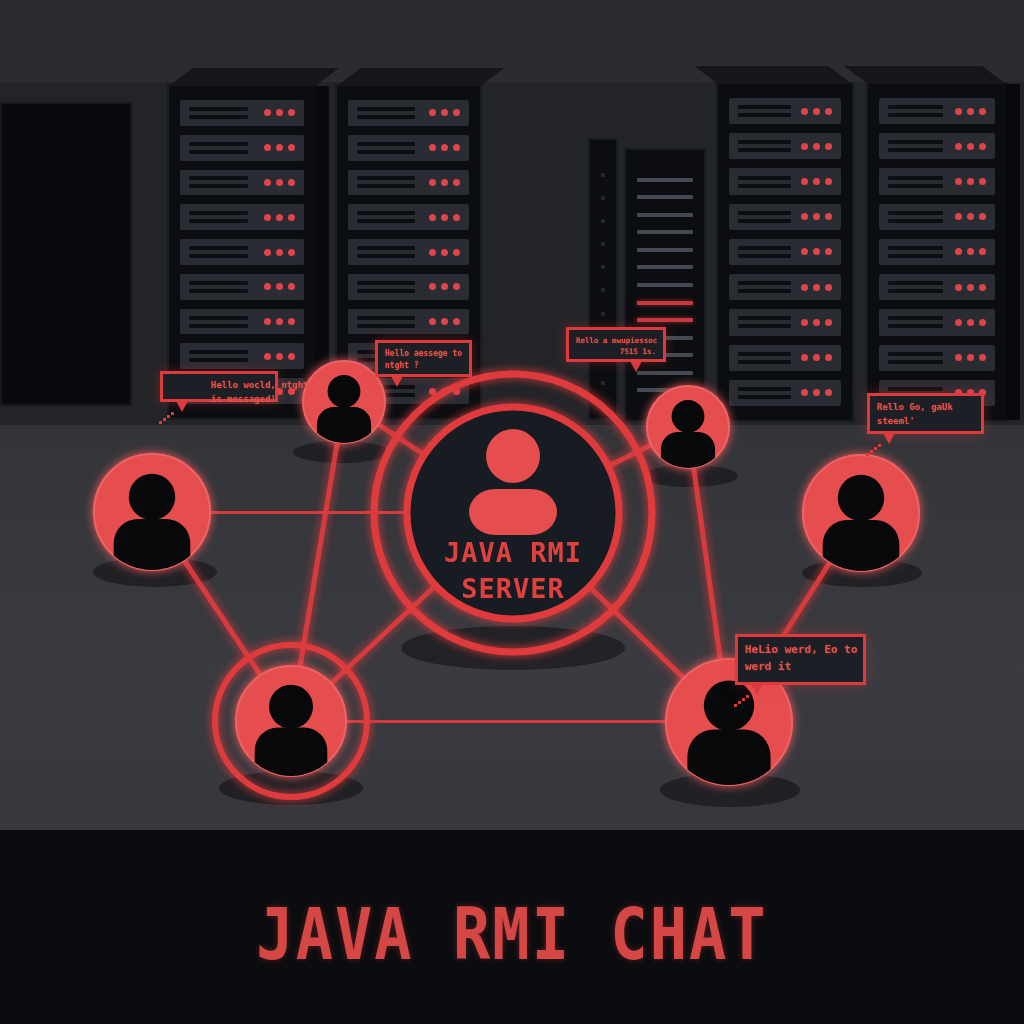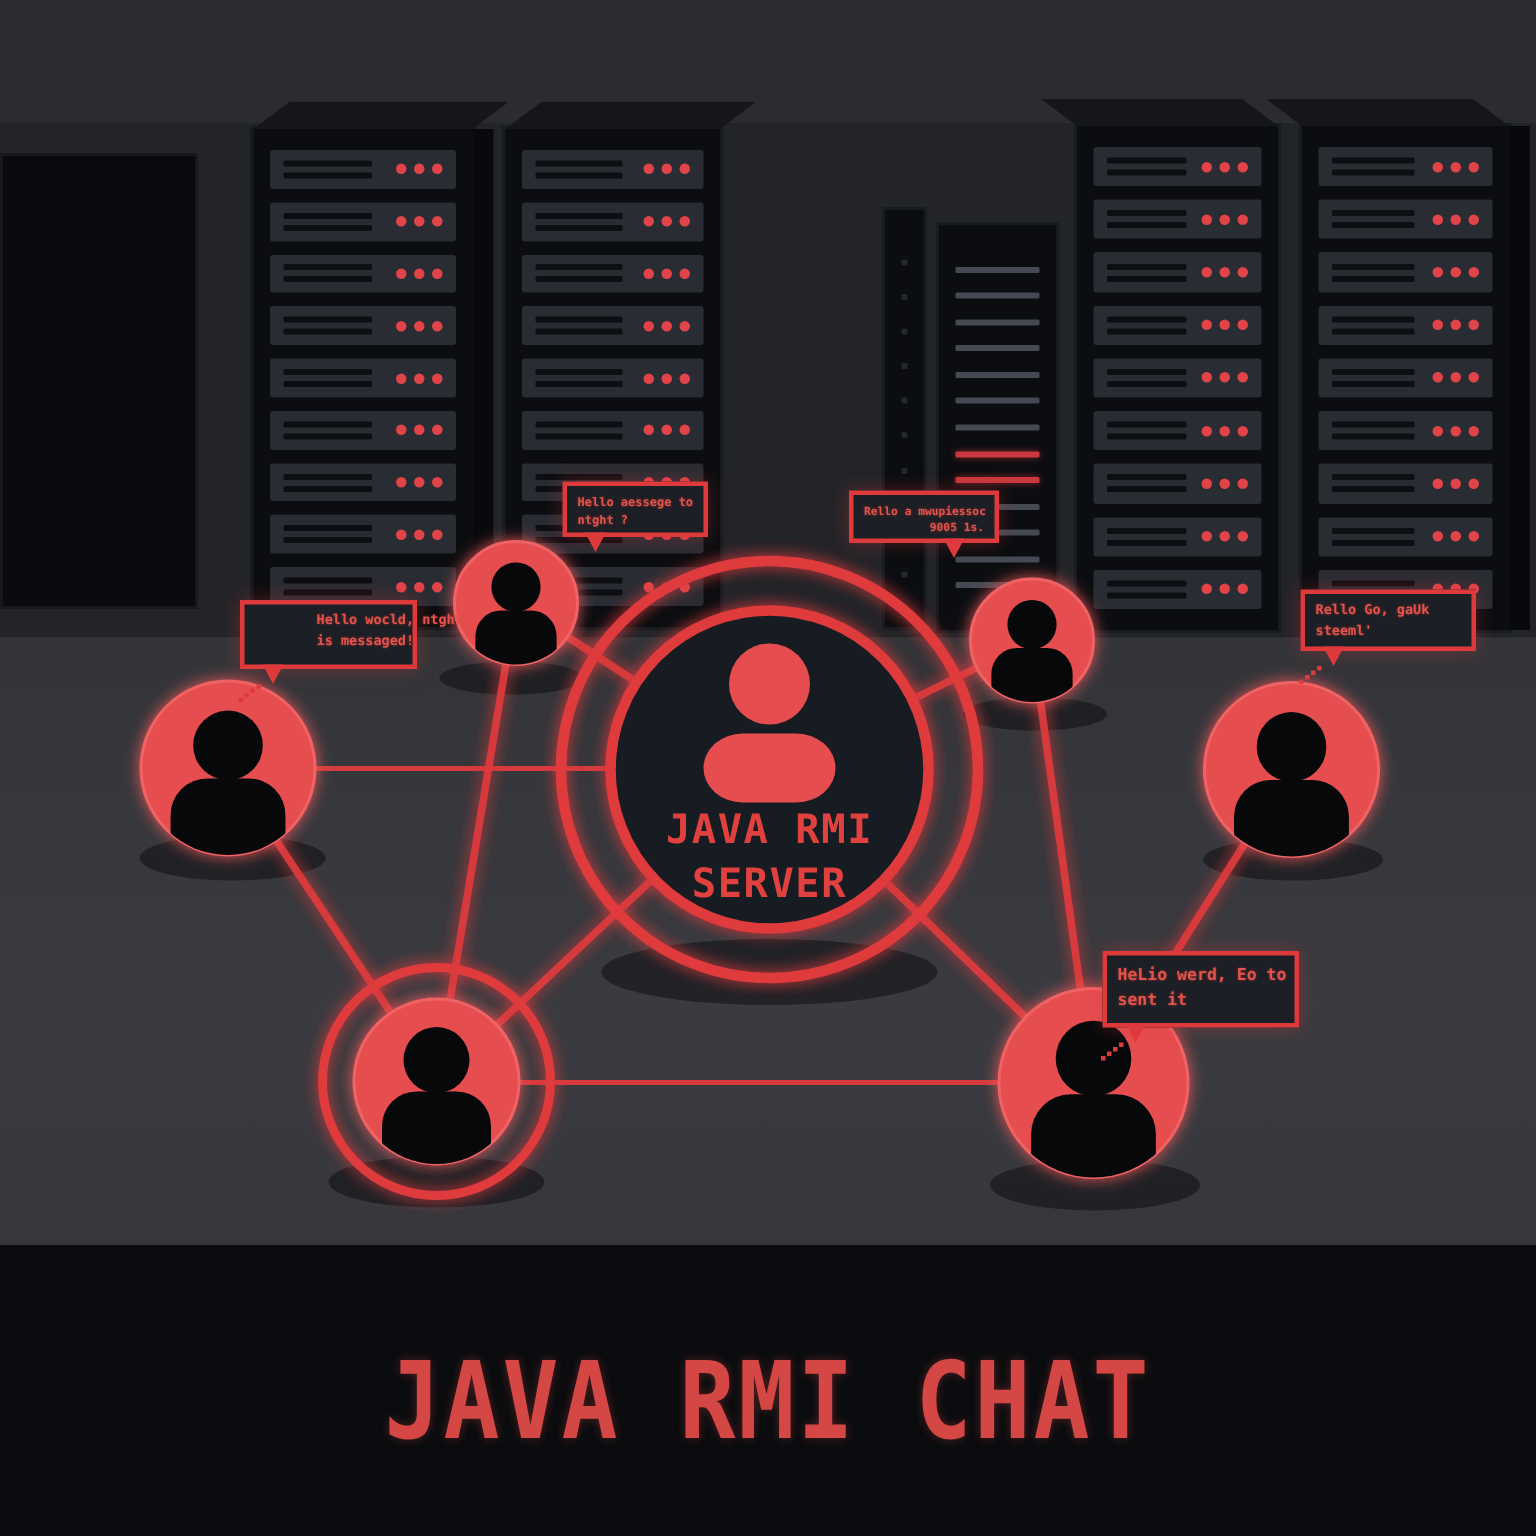--- a/index.html
+++ b/index.html
@@ -594,51 +594,51 @@
       <circle id="srv-outer" fill="none" stroke="#df3b3d" stroke-width="7" filter="url(#glow)" cx="513" cy="513" r="139"></circle>
       <circle id="srv-inner" fill="#191b21" stroke="#df3b3d" stroke-width="7" filter="url(#glow)" cx="513" cy="513" r="106"></circle>
       <circle id="srv-head" fill="#e64d4f" cx="513" cy="456" r="27"></circle>
       <rect id="srv-body" fill="#e64d4f" x="469" y="489" width="88" height="46" rx="26"></rect>
       <text id="srv-t1" text-anchor="middle" font-family="DejaVu Sans Mono, monospace" font-weight="bold" font-size="27" letter-spacing="1" fill="#e0413f" x="513" y="562">JAVA RMI</text>
       <text id="srv-t2" text-anchor="middle" font-family="DejaVu Sans Mono, monospace" font-weight="bold" font-size="27" letter-spacing="1" fill="#e0413f" x="513" y="598">SERVER</text>
     </g>
   </svg>
 
   <div>
-      <div class="bubble" style="left: 160px; top: 400px; width: 118px; height: 46px; font-size: 9px; box-sizing: border-box; padding-left: 48px;">
+      <div class="bubble" style="left: 160px; top: 371px; width: 118px; height: 31px; font-size: 9px; box-sizing: border-box; padding-left: 48px;">
         <div>Hello wocld, ntght</div>
         <div>is messaged!</div>
         <div class="tail t-left"></div>
         <div class="tdot" style="left: 8px; bottom: -16px;"></div>
         <div class="tdot" style="left: 4px; bottom: -19px;"></div>
         <div class="tdot" style="left: 0px; bottom: -22px;"></div>
         <div class="tdot" style="left: -4px; bottom: -25px;"></div>
       </div>
-      <div class="bubble" style="left: 375px; top: 321px; width: 97px; height: 37px; font-size: 8px; box-sizing: border-box;">
+      <div class="bubble" style="left: 375px; top: 340px; width: 97px; height: 37px; font-size: 8px; box-sizing: border-box;">
         <div>Hello aessege to</div>
         <div>ntght ?</div>
         <div class="tail t-left"></div>
       </div>
       <div class="bubble" style="left: 566px; top: 327px; width: 100px; height: 35px; font-size: 7.5px; box-sizing: border-box; text-align: right;">
         <div>Rello a mwupiessoc</div>
-        <div>9005 1s.</div>
+        <div>7515 1s.</div>
         <div class="tail t-right"></div>
       </div>
       <div class="bubble" style="left: 867px; top: 393px; width: 117px; height: 41px; font-size: 9px; box-sizing: border-box;">
         <div>Rello Go, gaUk</div>
         <div>steeml'</div>
         <div class="tail t-left"></div>
         <div class="tdot" style="left: 8px; bottom: -16px;"></div>
         <div class="tdot" style="left: 4px; bottom: -19px;"></div>
         <div class="tdot" style="left: 0px; bottom: -22px;"></div>
         <div class="tdot" style="left: -4px; bottom: -25px;"></div>
       </div>
       <div class="bubble" style="left: 735px; top: 586px; width: 131px; height: 51px; font-size: 11px; box-sizing: border-box; margin-top: 48px;">
         <div>HeLio werd, Eo to</div>
-        <div>sent it</div>
+        <div>werd it</div>
         <div class="tail t-left"></div>
         <div class="tdot" style="left: 8px; bottom: -16px;"></div>
         <div class="tdot" style="left: 4px; bottom: -19px;"></div>
         <div class="tdot" style="left: 0px; bottom: -22px;"></div>
         <div class="tdot" style="left: -4px; bottom: -25px;"></div>
       </div>
     </div>
 
   <div class="title">JAVA RMI CHAT</div>
 </div>

